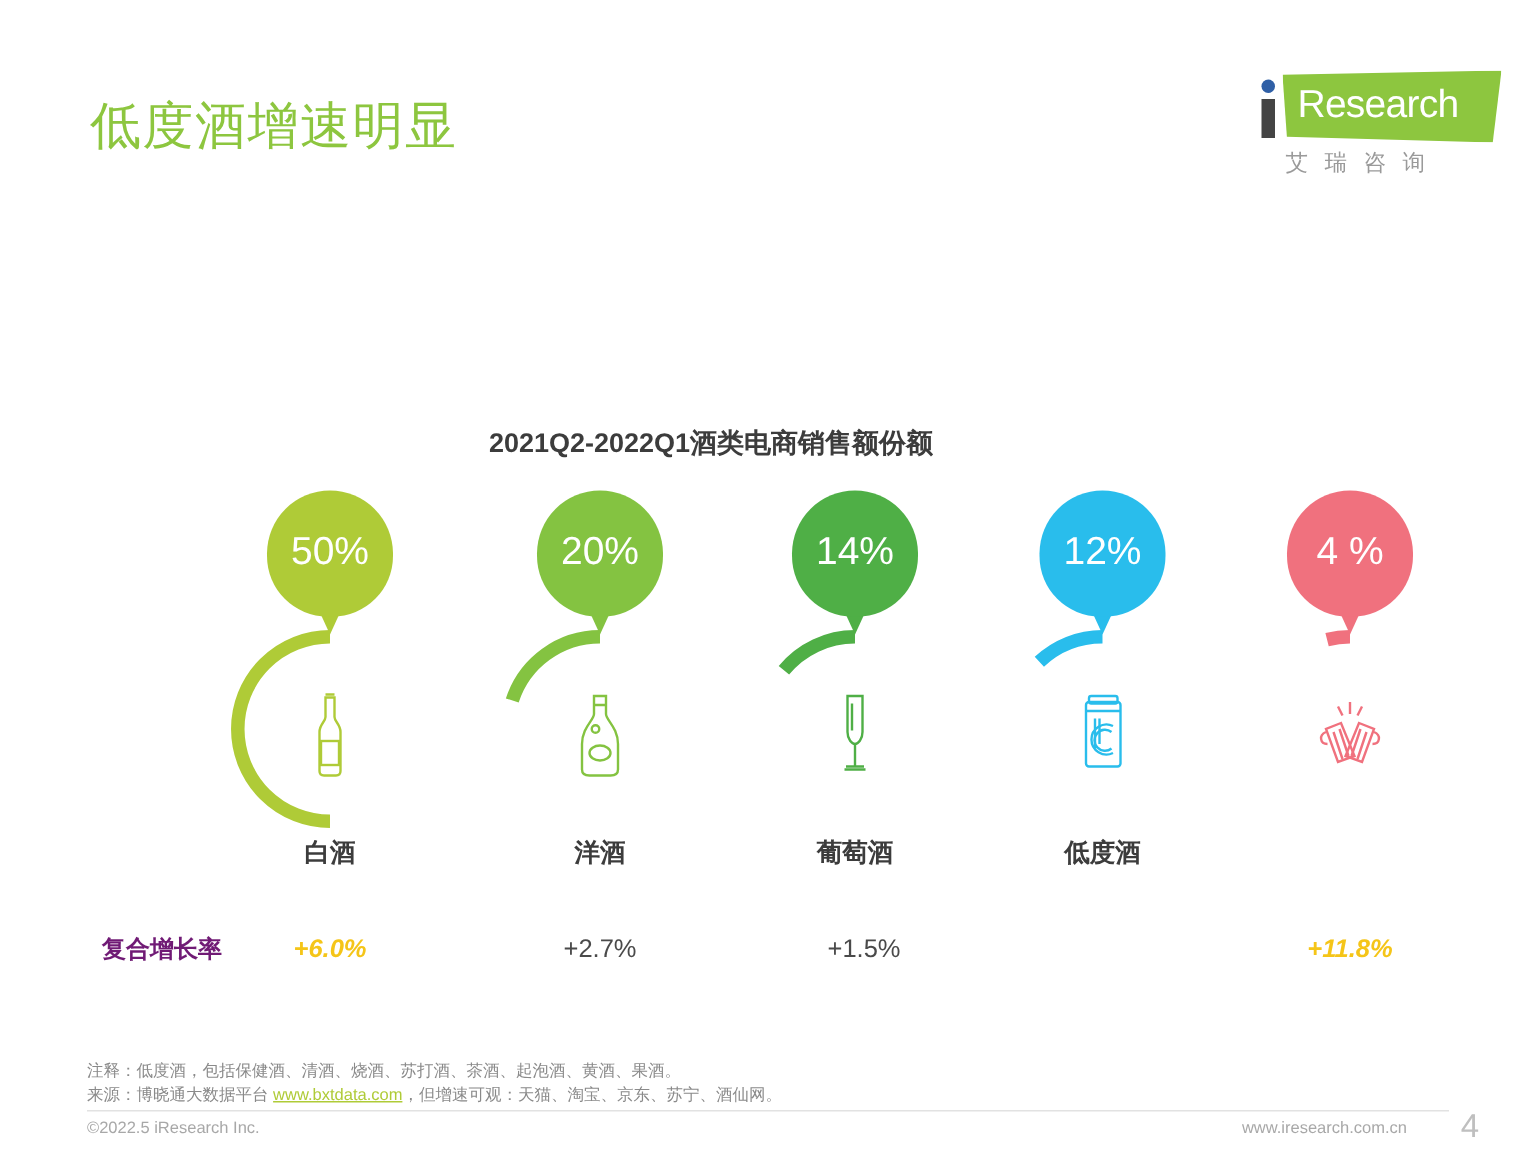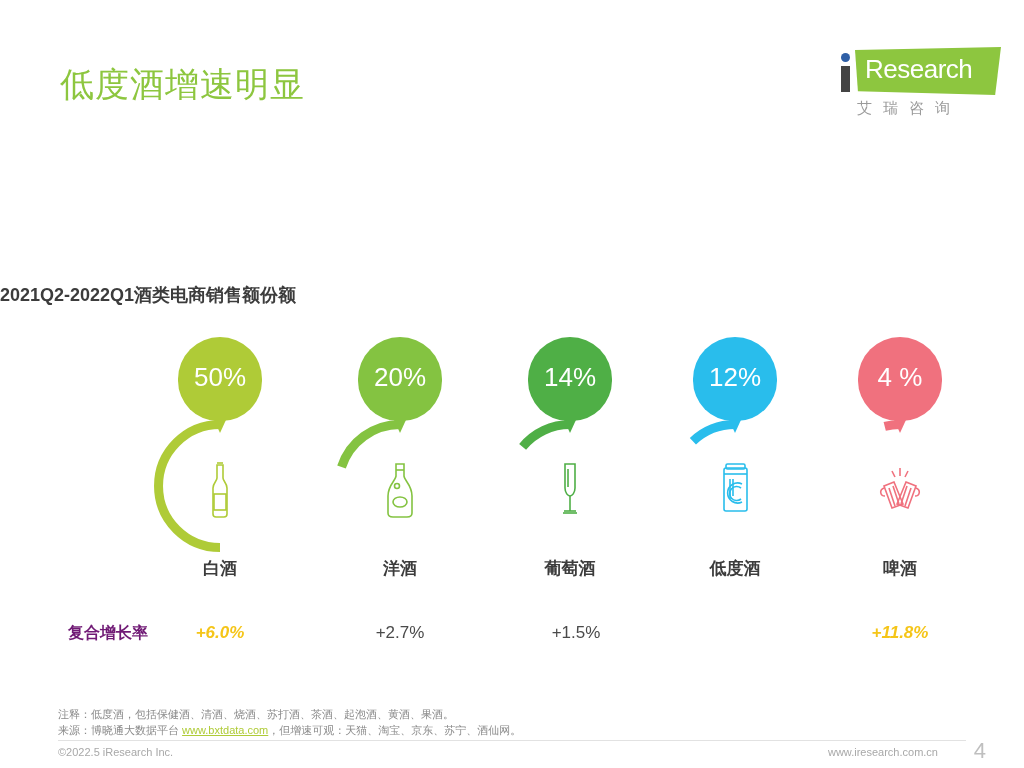--- a/index.html
+++ b/index.html
@@ -93,21 +93,21 @@
     color: #9A9A9A;
     letter-spacing: 11px;
   }
 
   
   .chart-title {
     position: absolute;
     top: 283px;
     left: 0;
     width: 948px;
-    text-align: left;
+    text-align: center;
     font-size: 18px;
     font-weight: bold;
     color: #3C3C3C;
   }
 
   .columns {
     position: absolute;
     top: 325px;
     left: 118px;
     width: 870px;
@@ -122,21 +122,21 @@
   .col-0 { left: 15px; }
   .col-1 { left: 195px; }
   .col-2 { left: 365px; }
   .col-3 { left: 530px; }
   .col-4 { left: 695px; }
 
   
   .pin {
     position: absolute;
     left: 50%;
-    top: 12px;
+    top: 2px;
     transform: translateX(-50%);
     width: 84px;
     height: 95px;
   }
   .pin-body {
     position: absolute;
     left: 0; top: 0;
     width: 84px; height: 84px;
     border-radius: 50% 50% 48% 48%;
   }
@@ -418,21 +418,20 @@
           <line x1="15" y1="24" x2="21" y2="42"></line>
           <line x1="19" y1="22" x2="25" y2="40"></line>
           <line x1="37" y1="24" x2="31" y2="42"></line>
           <line x1="33" y1="22" x2="27" y2="40"></line>
           <line x1="26" y1="4" x2="26" y2="12"></line>
           <line x1="18" y1="7" x2="21" y2="13"></line>
           <line x1="34" y1="7" x2="31" y2="13"></line>
         </g>
       </svg>
     </div>
-    <div class="cat-label">啤酒</div>
   </div>
 </div>
 
 <div class="growth-row">
   <div class="growth-title">复合增长率</div>
   <div class="growth-val high gv-0">+6.0%</div>
   <div class="growth-val normal gv-1">+2.7%</div>
   <div class="growth-val normal gv-2">+1.5%</div>
   <div class="growth-val high gv-4">+11.8%</div>
 </div>

